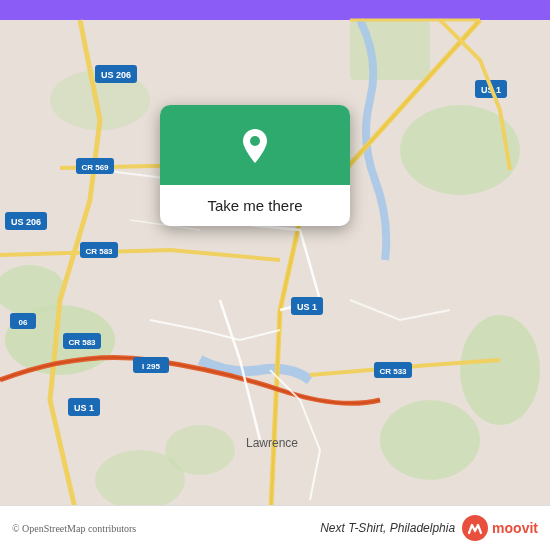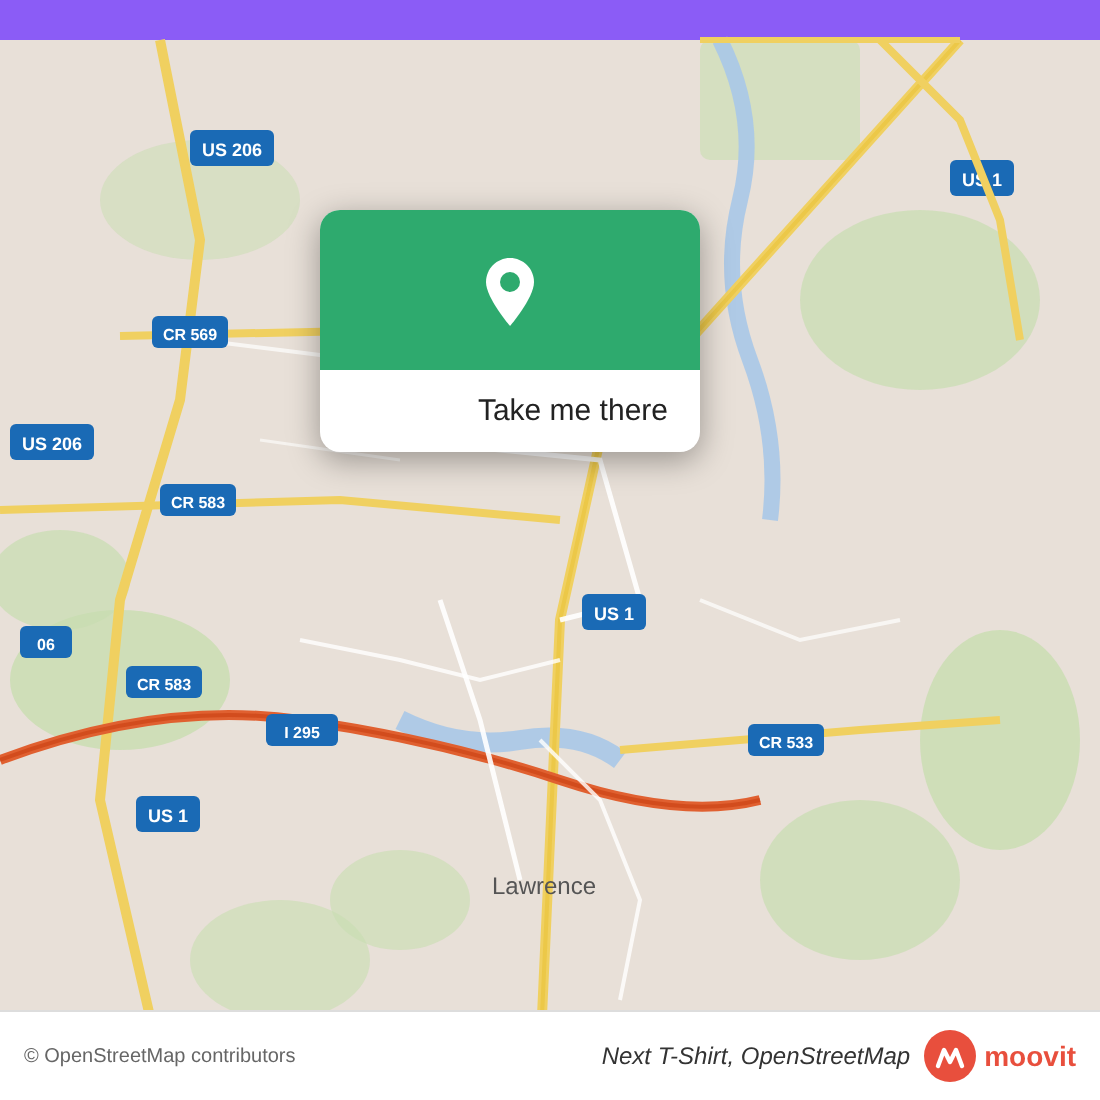--- a/index.html
+++ b/index.html
@@ -55,21 +55,21 @@
     #location-pin-icon {
       width: 44px;
       height: 44px;
     }
 
     #popup-label {
       padding: 12px 16px;
       font-size: 15px;
       font-weight: 500;
       color: #222;
-      text-align: right;
+      text-align: center;
       cursor: pointer;
       width: 100%;
     }
 
     
     #popup-card::after {
       content: '';
       position: absolute;
       bottom: -14px;
       left: 50%;
@@ -91,20 +91,21 @@
       display: flex;
       align-items: center;
       justify-content: space-between;
       padding: 8px 12px;
       z-index: 20;
     }
 
     #attribution {
       font-size: 10px;
       color: #666;
+      font-family: Liberation Serif, serif;
     }
 
     #app-info {
       display: flex;
       align-items: center;
       gap: 6px;
     }
 
     #app-name {
       font-size: 12px;
@@ -219,21 +220,21 @@
         <path d="M22 4 C15.4 4 10 9.4 10 16 C10 24 22 38 22 38 C22 38 34 24 34 16 C34 9.4 28.6 4 22 4 Z" fill="white"></path>
         <circle cx="22" cy="16" r="5" fill="#2eaa6e"></circle>
       </svg>
     </div>
     <div id="popup-label">Take me there</div>
   </div>
 
   <div id="bottom-bar">
     <div id="attribution">© OpenStreetMap contributors</div>
     <div id="app-info">
-      <span id="app-name">Next T-Shirt, OpenStreetMap</span>
+      <span id="app-name">Next T-Shirt, Philadelphia</span>
       <div id="moovit-logo">
 
         <svg id="moovit-icon" viewBox="0 0 28 28" xmlns="http://www.w3.org/2000/svg">
           <circle cx="14" cy="14" r="13" fill="#e84f3d"></circle>
           <path d="M8 19 L11 11 L14 17 L17 11 L20 19" stroke="white" stroke-width="2.2" fill="none" stroke-linecap="round" stroke-linejoin="round"></path>
         </svg>
         <span id="moovit-text">moovit</span>
       </div>
     </div>
   </div>

